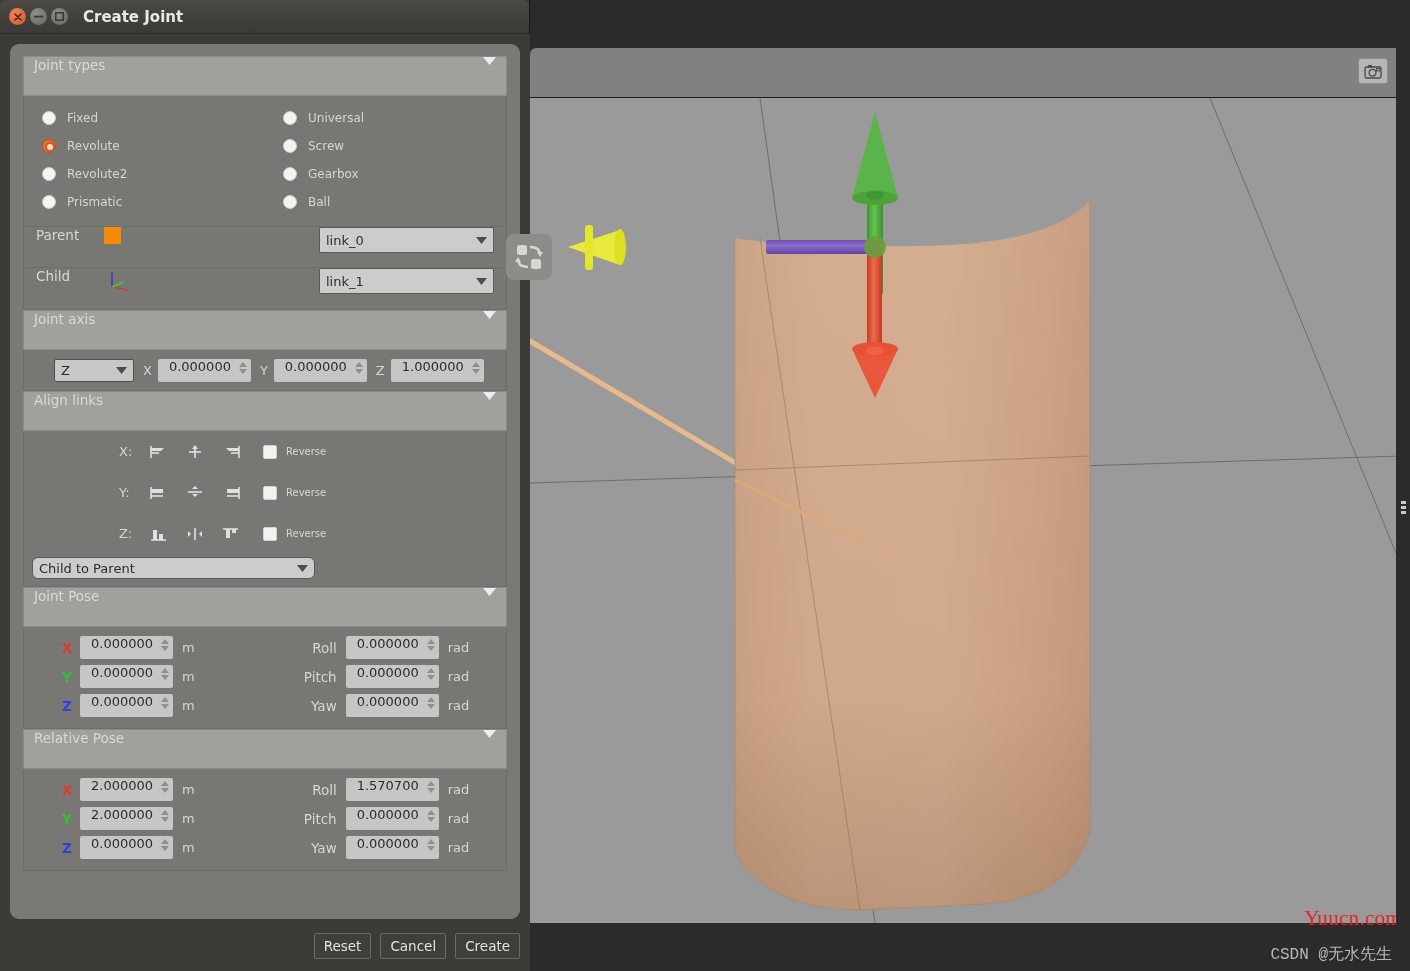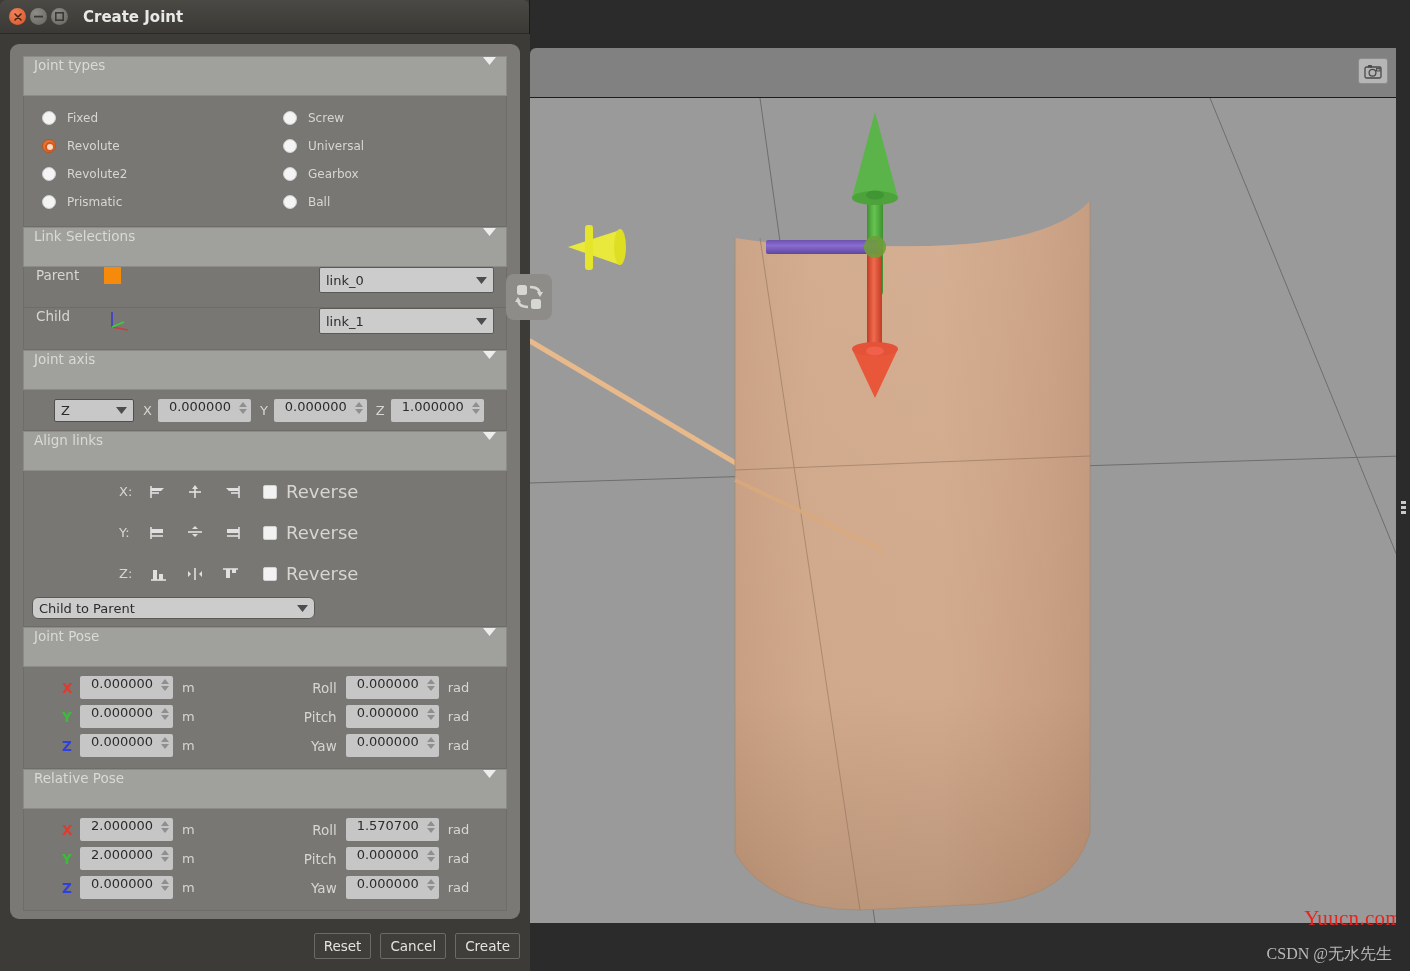--- a/index.html
+++ b/index.html
@@ -45,21 +45,21 @@
   .splitter .grip i {
     display: block; width: 5px; height: 3px; background: #c9c9c9; margin: 2px 0;
   }
   .wm-red {
     position: absolute; right: 8px; top: 862px;
     color: #e8221f; font-family: "Liberation Serif", serif;
     font-size: 21px; letter-spacing: .3px;
   }
   .wm-csdn {
     position: absolute; right: 18px; bottom: 6px;
-    color: #b9b9b9; font-size: 16px; font-family: Liberation Serif, serif;
+    color: #b9b9b9; font-size: 16px; font-family: Liberation Mono, monospace;
   }
 
   
   .dialog {
     position: absolute; left: 0; top: 0;
     width: 530px; height: 971px;
     background: #3c3b37;
     border-right: 1px solid #1a1a1a;
   }
   .titlebar {
@@ -160,21 +160,21 @@
                       border-bottom: 5px solid #8f8f8f; margin-bottom: 2px; }
   .spin .arrows .dn { border-left: 4px solid transparent; border-right: 4px solid transparent;
                       border-top: 5px solid #8f8f8f; }
 
   
   .align-row { display: flex; align-items: center; height: 41px; padding-left: 95px; }
   .align-axis { color: #d6d6d3; font-size: 13px; width: 22px; }
   .align-ico { width: 36px; display: flex; justify-content: center; }
   .chk { width: 14px; height: 14px; background: #f2f2f2; border: 1px solid #d2d2d2;
          border-radius: 2px; margin: 0 9px 0 14px; }
-  .chklbl { color: #d6d6d3; font-size: 18px; }
+  .chklbl { color: #d6d6d3; font-size: 10px; }
   .wide-combo {
     margin: 3px 0 7px 8px; width: 283px; height: 22px;
     background: #cccccc; border: 1px solid #5a5a57; border-radius: 6px;
     display: flex; align-items: center; padding: 0 6px;
     color: #2c2c2c; font-size: 13px;
   }
   .wide-combo .caret { margin-left: auto; }
 
   
   .pose-row { display: flex; align-items: center; height: 29px; padding-left: 38px; }
@@ -355,46 +355,38 @@
                   <span class="rlabel">Revolute2</span>
                 </div>
                 <div class="radio-row">
                   <span class="radio"></span>
                   <span class="rlabel">Prismatic</span>
                 </div>
               </div>
               <div class="radio-col">
                 <div class="radio-row">
                   <span class="radio"></span>
-                  <span class="rlabel">Screw</span>
+                  <span class="rlabel">Universal</span>
                 </div>
                 <div class="radio-row">
                   <span class="radio"></span>
-                  <span class="rlabel">Universal</span>
+                  <span class="rlabel">Screw</span>
                 </div>
                 <div class="radio-row">
                   <span class="radio"></span>
                   <span class="rlabel">Gearbox</span>
                 </div>
                 <div class="radio-row">
                   <span class="radio"></span>
                   <span class="rlabel">Ball</span>
                 </div>
               </div>
             </div>
           </div>
 
-          <div class="grp-head">
-            <span>Link Selections</span>
-            <span class="caret">
-              <svg class="caret-svg" width="13" height="8" viewBox="0 0 13 8">
-                  <path d="M0 0 L13 0 L6.5 8 Z" fill="#ededed"></path>
-                </svg>
-            </span>
-          </div>
           <div class="grp-body links-wrap">
             <div class="link-row">
               <span class="link-lbl">Parent</span>
               <span class="swatch"></span>
               <span class="combo">
                 <span>link_0</span>
                 <span class="caret">
                   <svg class="caret-svg" width="11" height="7" viewBox="0 0 11 7">
                       <path d="M0 0 L11 0 L5.5 7 Z" fill="#4d4d4d"></path>
                     </svg>

